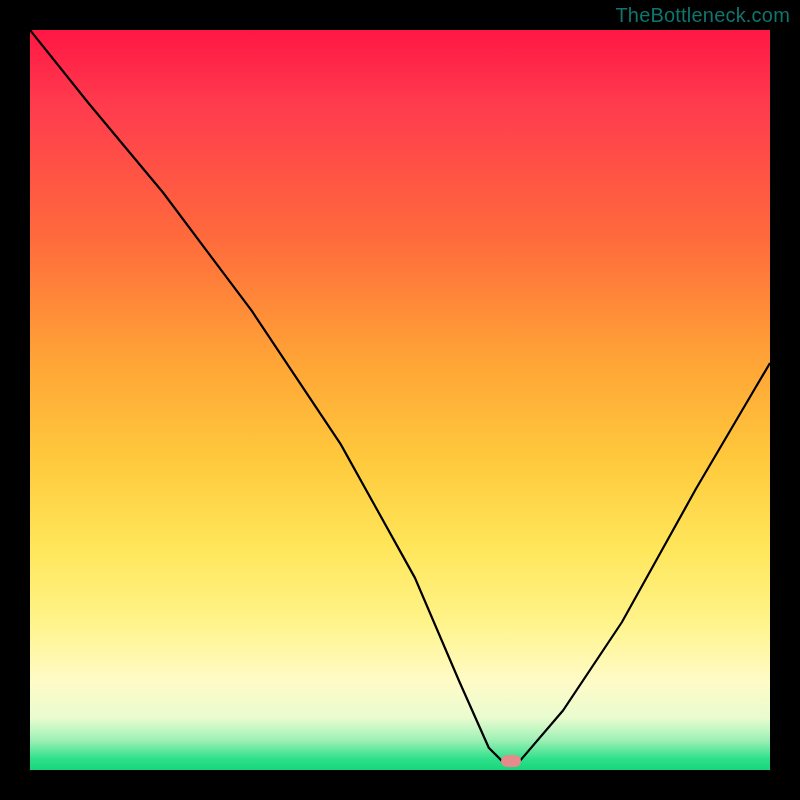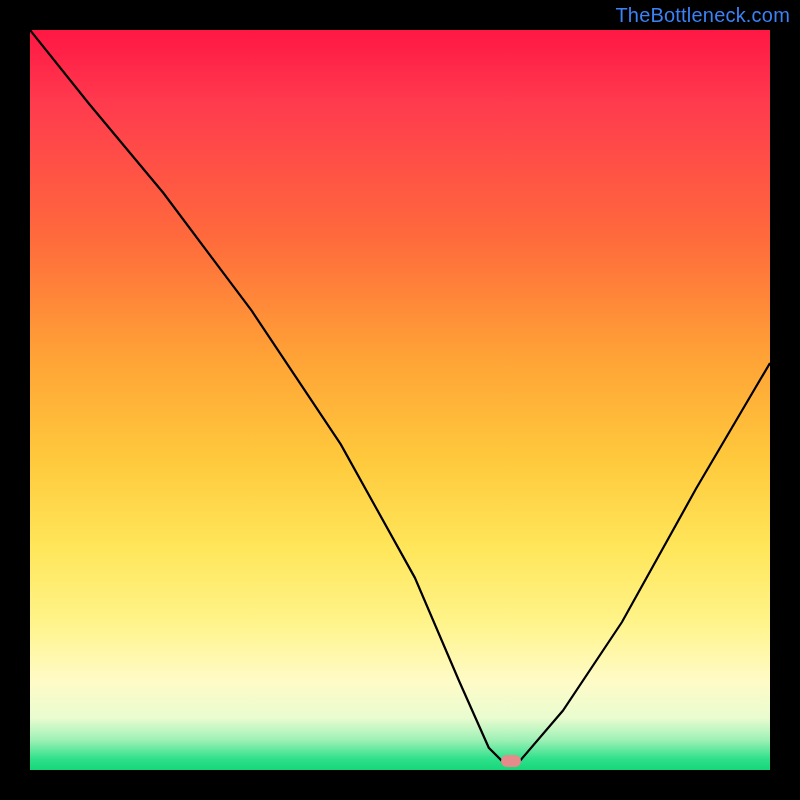--- a/index.html
+++ b/index.html
@@ -14,21 +14,21 @@
   .frame {
     position: relative;
     width: 800px;
     height: 800px;
     background: #000;
   }
   .watermark {
     position: absolute;
     top: 4px;
     right: 10px;
-    color: #3b82f6;
+    color: #0f766e;
     font-size: 20px;
     font-weight: 500;
     letter-spacing: 0.2px;
     z-index: 5;
   }
   .plot-area {
     position: absolute;
     left: 30px;
     top: 30px;
     width: 740px;

